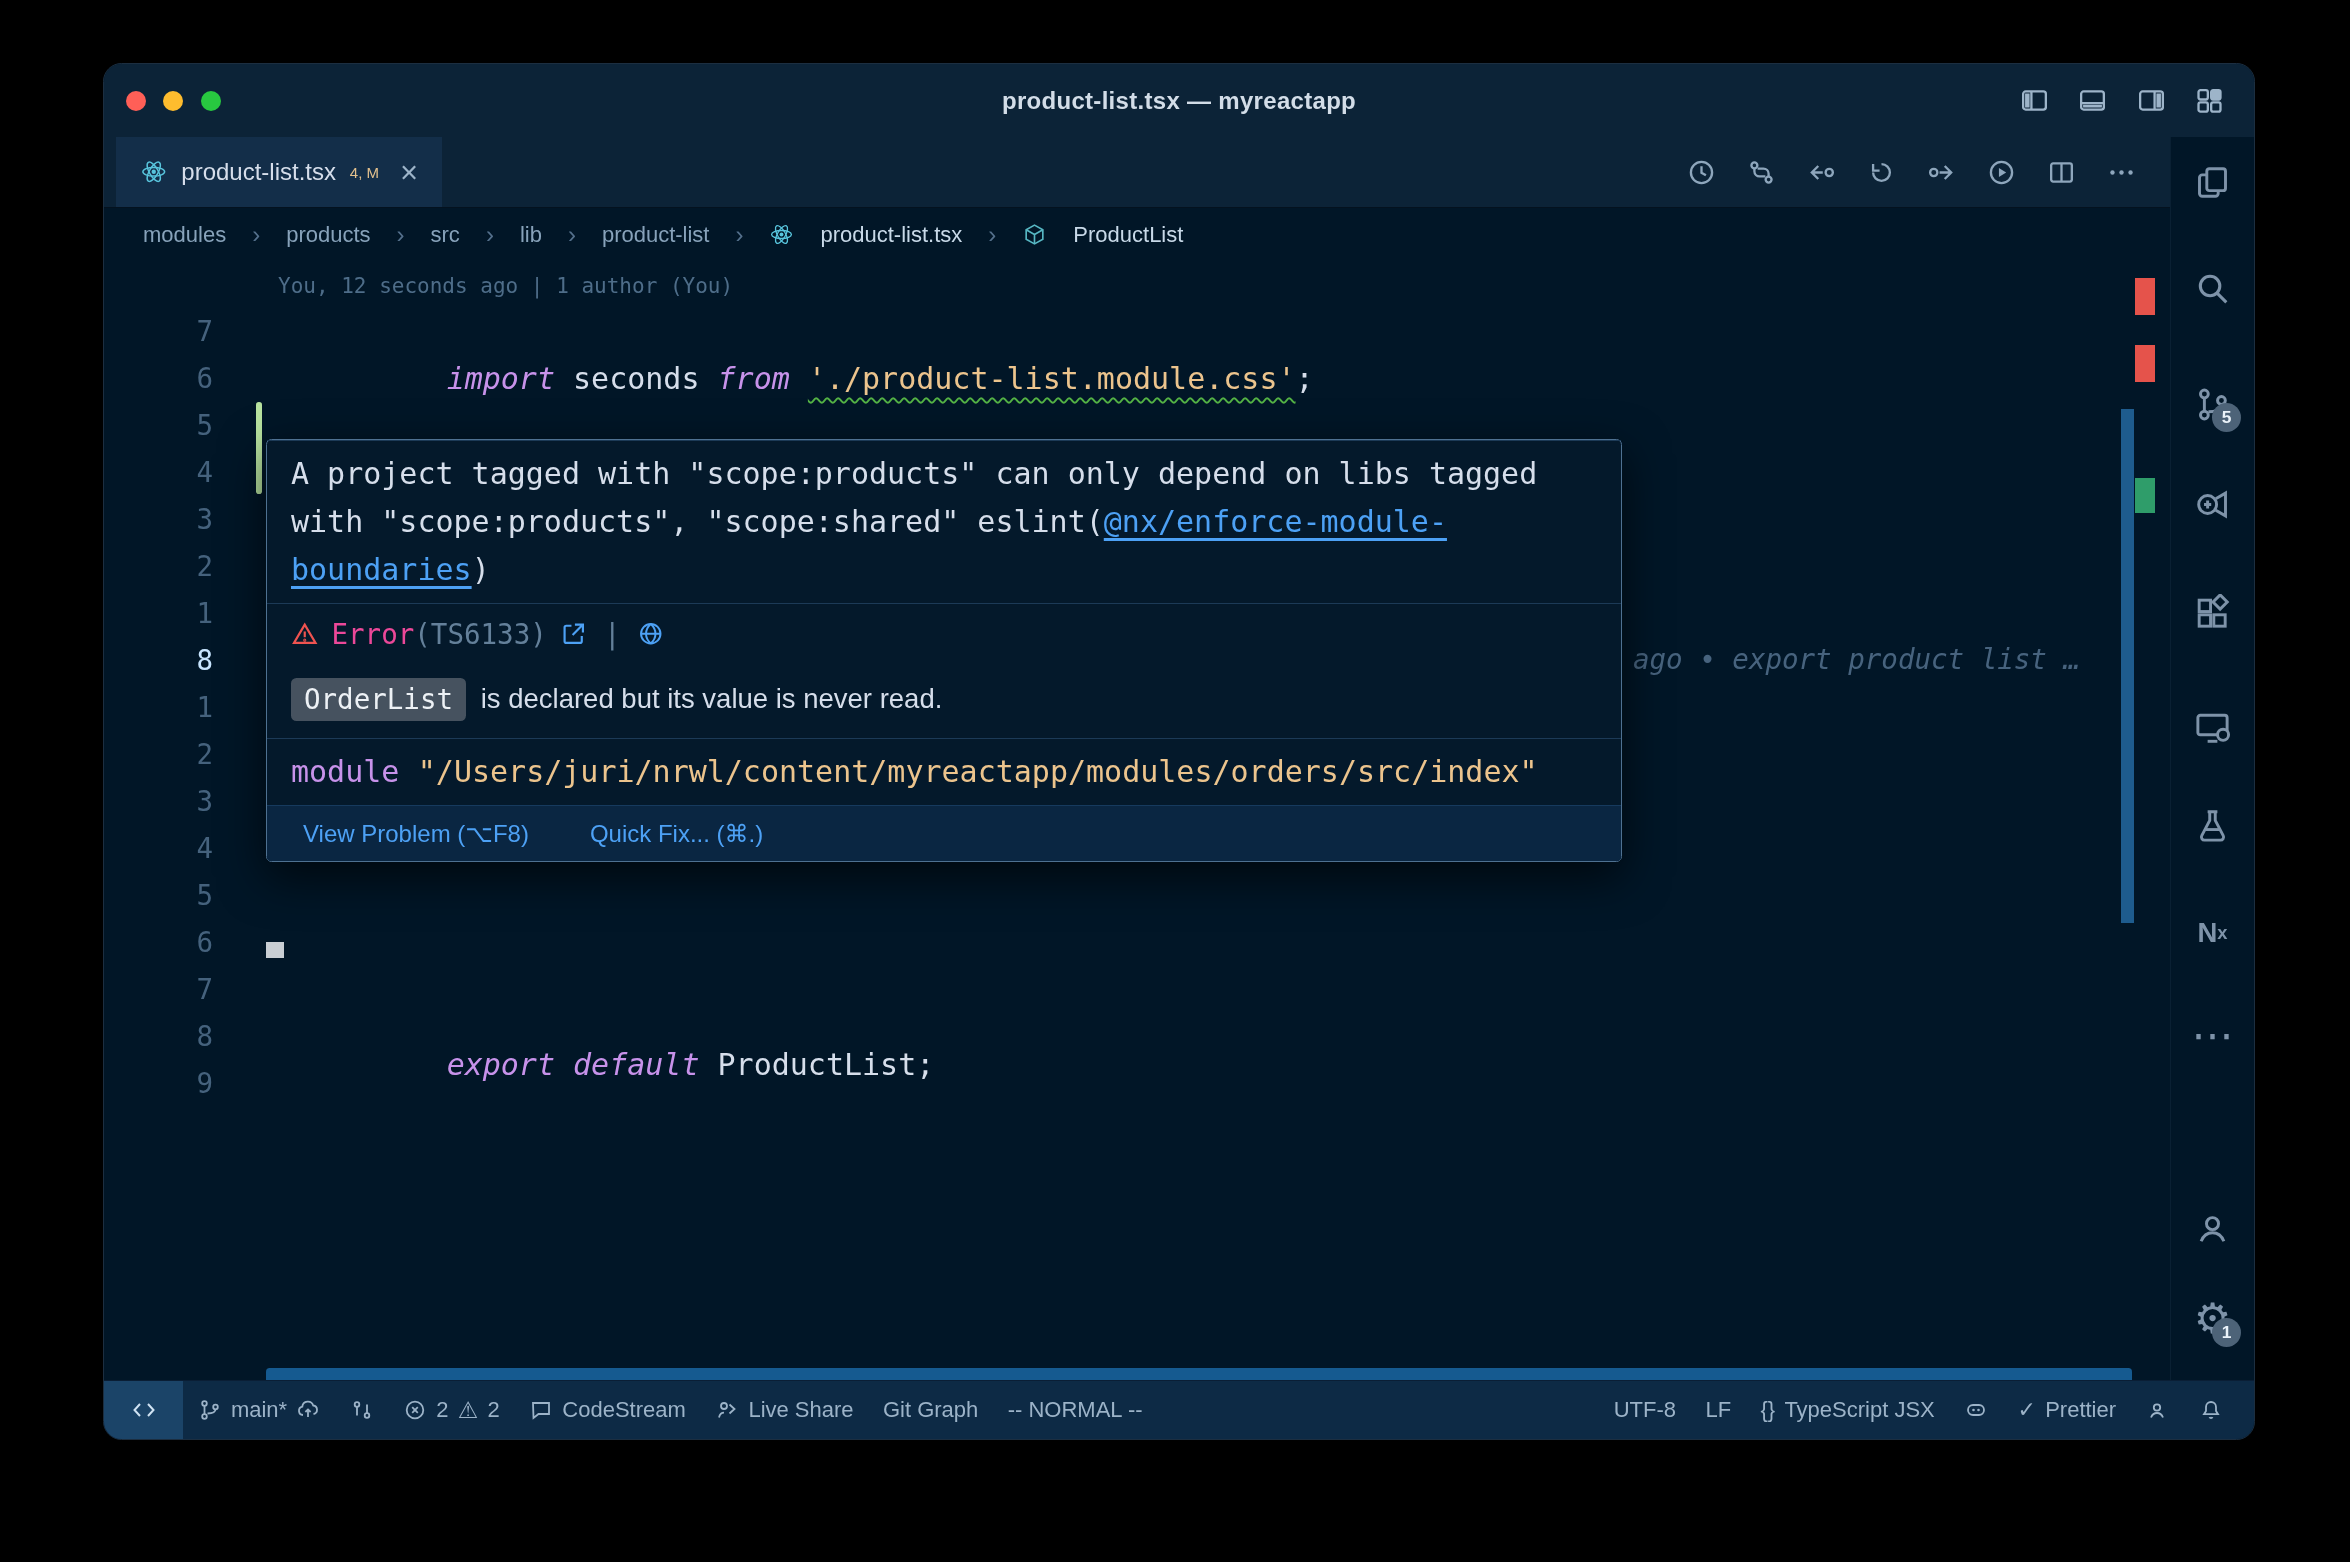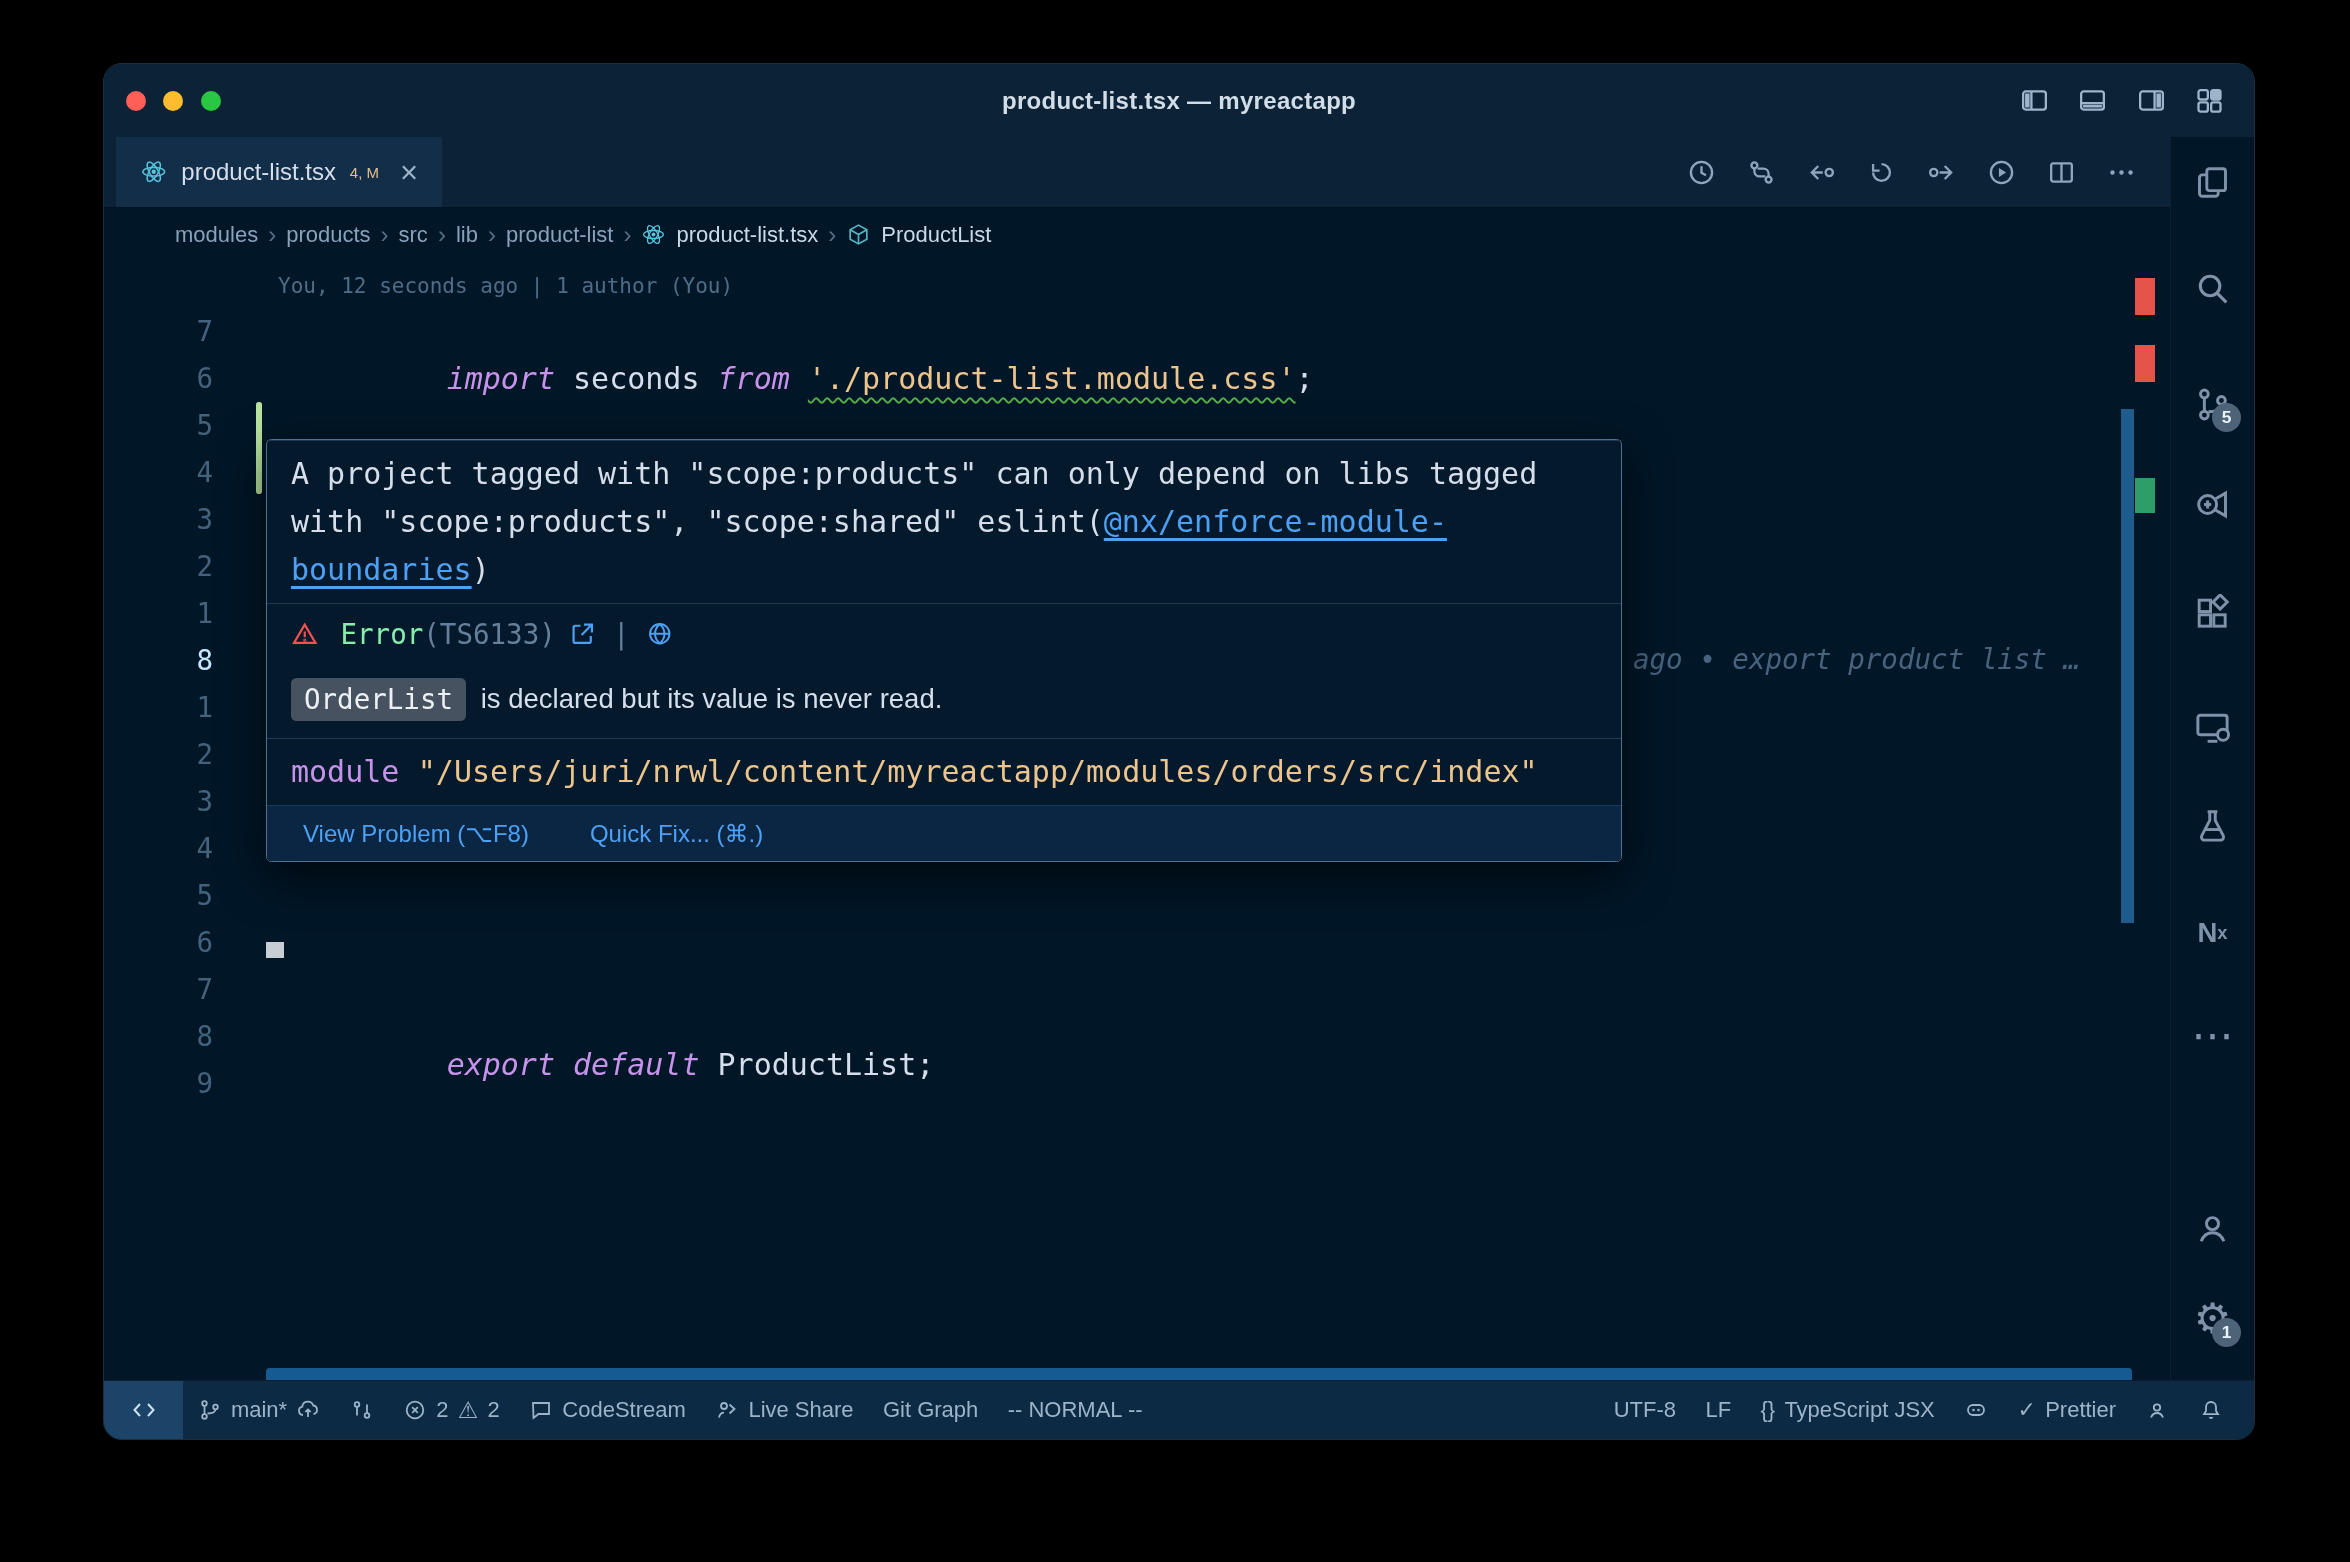--- a/index.html
+++ b/index.html
@@ -35,21 +35,21 @@
   .tab-icon svg { width: 27.5px; height: 27.5px; display: block; }
   .tab-label { color: #d6deeb; font-size: 24px; }
   .tab-badge { color: #e2c08d; font-size: 15px; }
   .tab-close { color: #9db4c9; font-size: 31px; line-height: 1; margin-left: 7.3px; }
   .editor-toolbar { margin-left: auto; display: flex; align-items: center;
     gap: 29px; padding-right: 33px; color: #8ea6bc; }
   .editor-toolbar svg { width: 31px; height: 31px; display: block; }
 
   
   .breadcrumb { height: 53px; flex: none; background: #011627; display: flex;
-    align-items: center; gap: 10px; padding-left: 39px; color: #87a2ba; font-size: 22px; margin-left: 32px; }
+    align-items: center; gap: 26px; padding-left: 39px; color: #87a2ba; font-size: 22px; }
   .bc-sep { color: #54708c; font-size: 24px; }
   .bc-icon svg { width: 25px; height: 25px; display: block; }
   .bc-item.hl { color: #c8d9e8; }
 
   
   .editor { flex: 1; position: relative; background: #011627; overflow: hidden; }
   .gutter { position: absolute; left: 0; top: 47px; width: 162px; }
   .ln { display: block; height: 47px; text-align: right; padding-right: 53px;
     color: #45627d; font: 27.5px/47px "DejaVu Sans Mono", monospace; }
   .ln.current { color: #c8e5ff; }
@@ -84,21 +84,21 @@
     background: #04192b; border: 1.8px solid #4e7191; border-radius: 5.5px;
     box-shadow: 0 14.7px 46px rgba(0,0,0,.65);
     font: 30px/48px "DejaVu Sans Mono", monospace; color: #d6deeb; }
   .hv-sec { padding: 9.2px 24px; border-top: 1.8px solid #1c3a57; }
   .hv-sec.first { border-top: none; }
   .hv-dim { color: #64809a; }
   .hv-code { margin-left: 20px; }
   .hv-link { color: #4da1f5; text-decoration: underline; text-underline-offset: 6.4px; }
   .err-row { display: flex; align-items: center; gap: 13px; font-size: 27.5px; line-height: 40px; }
   .err-row svg { width: 27.5px; height: 27.5px; display: block; }
-  .err-label { color: #86efac; margin-left: 9px; }
+  .err-label { color: #ec4899; }
   .err-sep { color: #64809a; margin: 0 3.7px; }
   .chip-row { margin-top: 24px; margin-bottom: 7.3px; display: flex; align-items: center; gap: 14.7px;
     font-family: "Liberation Sans", sans-serif; font-size: 27.5px; line-height: 42px; }
   .chip { background: #46525f; color: #edf1f5; padding: 0.9px 13px; border-radius: 5.5px;
     font: 27.5px/42px "DejaVu Sans Mono", monospace; }
   .module-kw { color: #c792ea; margin-right: 18.4px; }
   .module-path { color: #ecc48d; }
   .hv-actions { background: #0a2642; border-top: 1.8px solid #163a5e; padding: 11px 36px;
     display: flex; gap: 61px; font: 24px/33px "Liberation Sans", sans-serif;
     border-radius: 0 0 3.7px 3.7px; }

